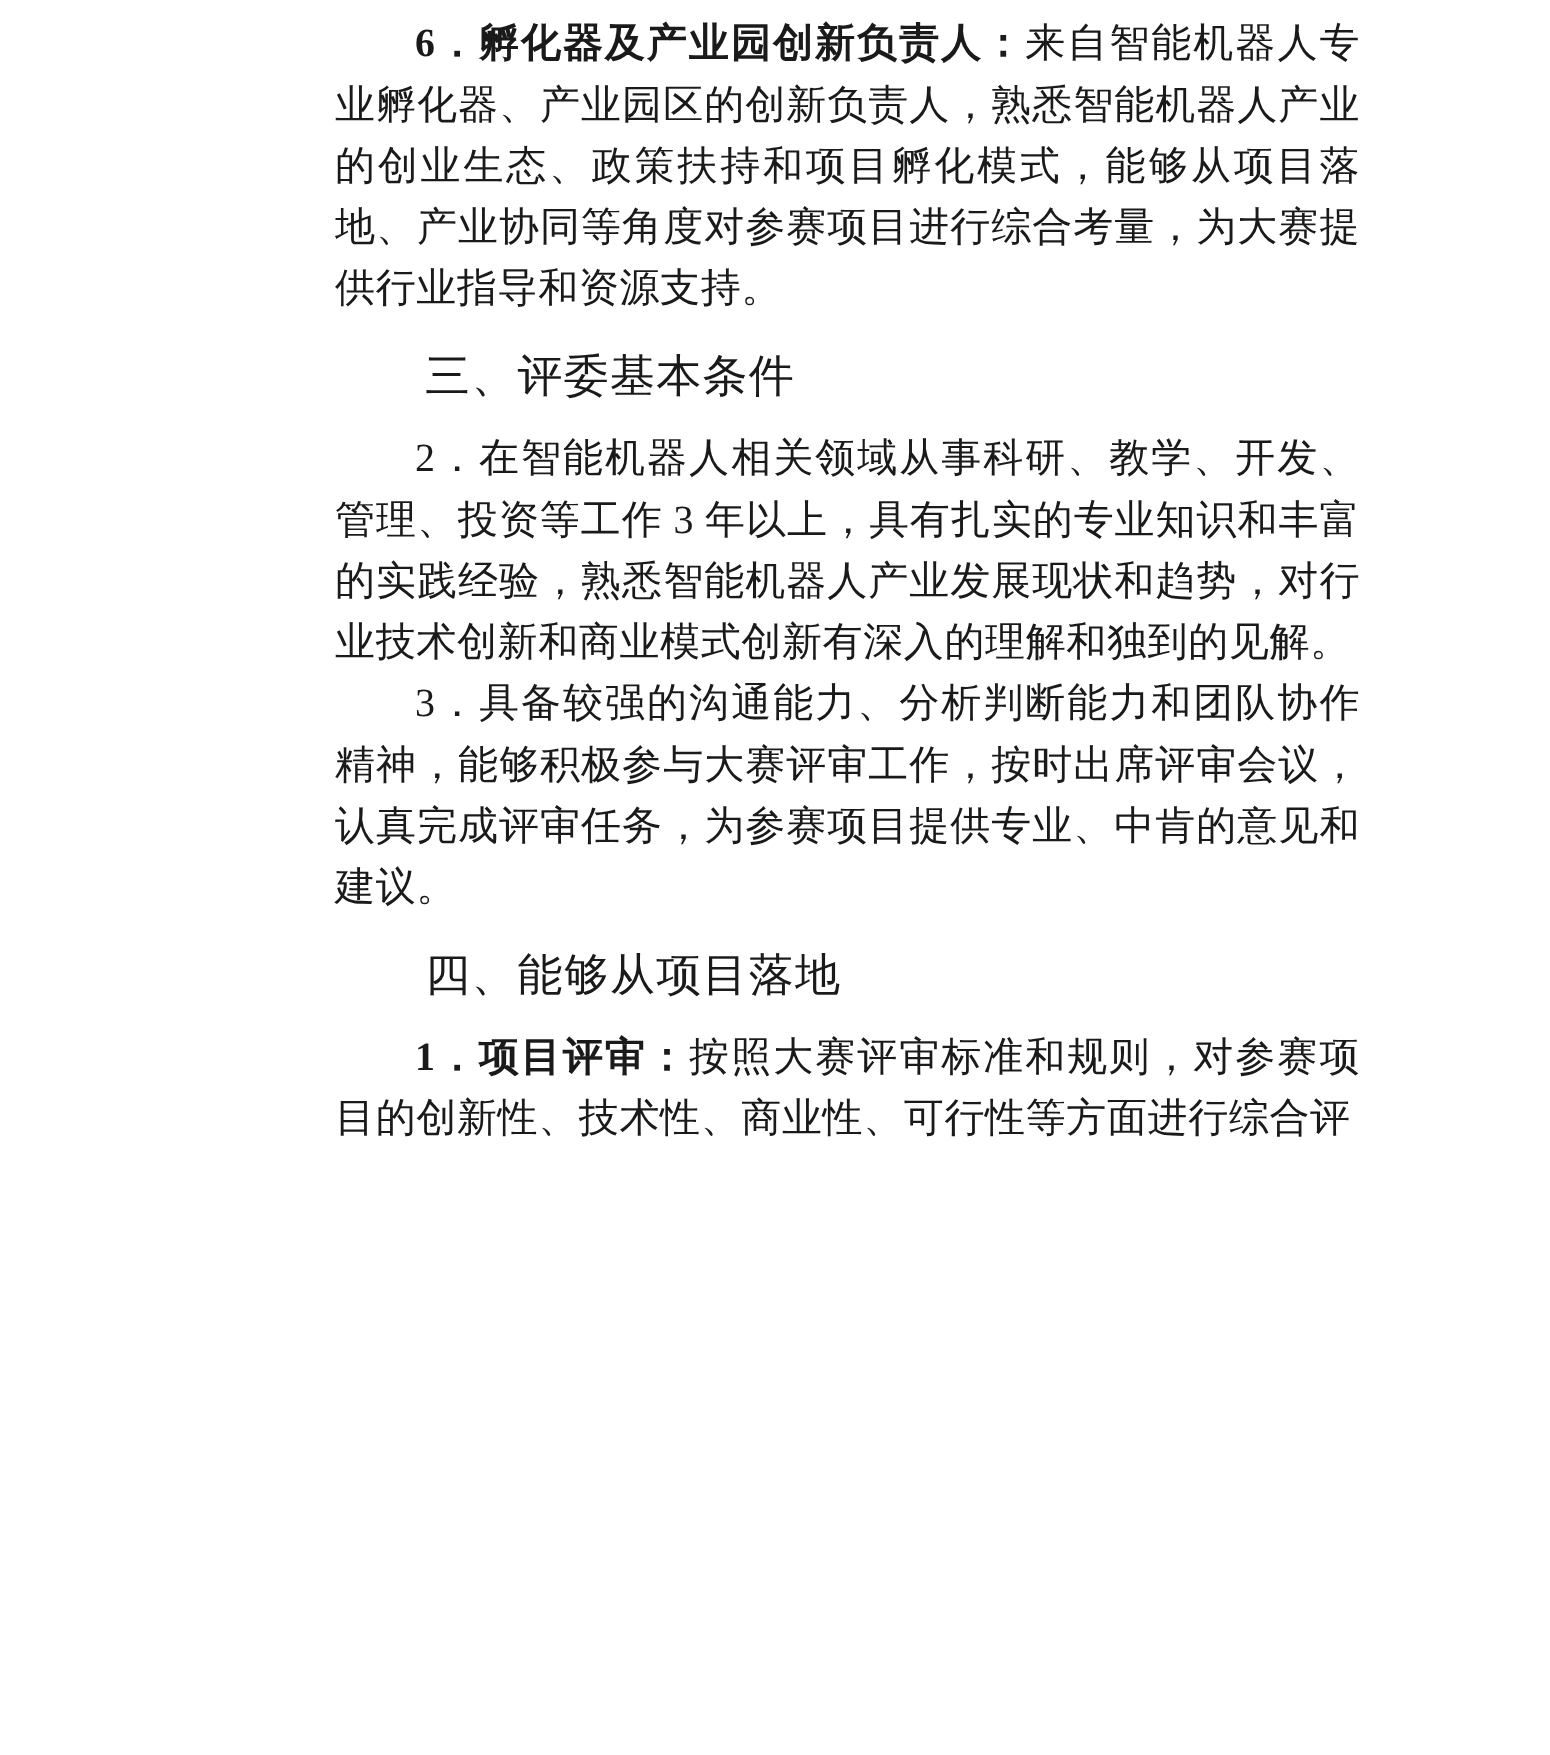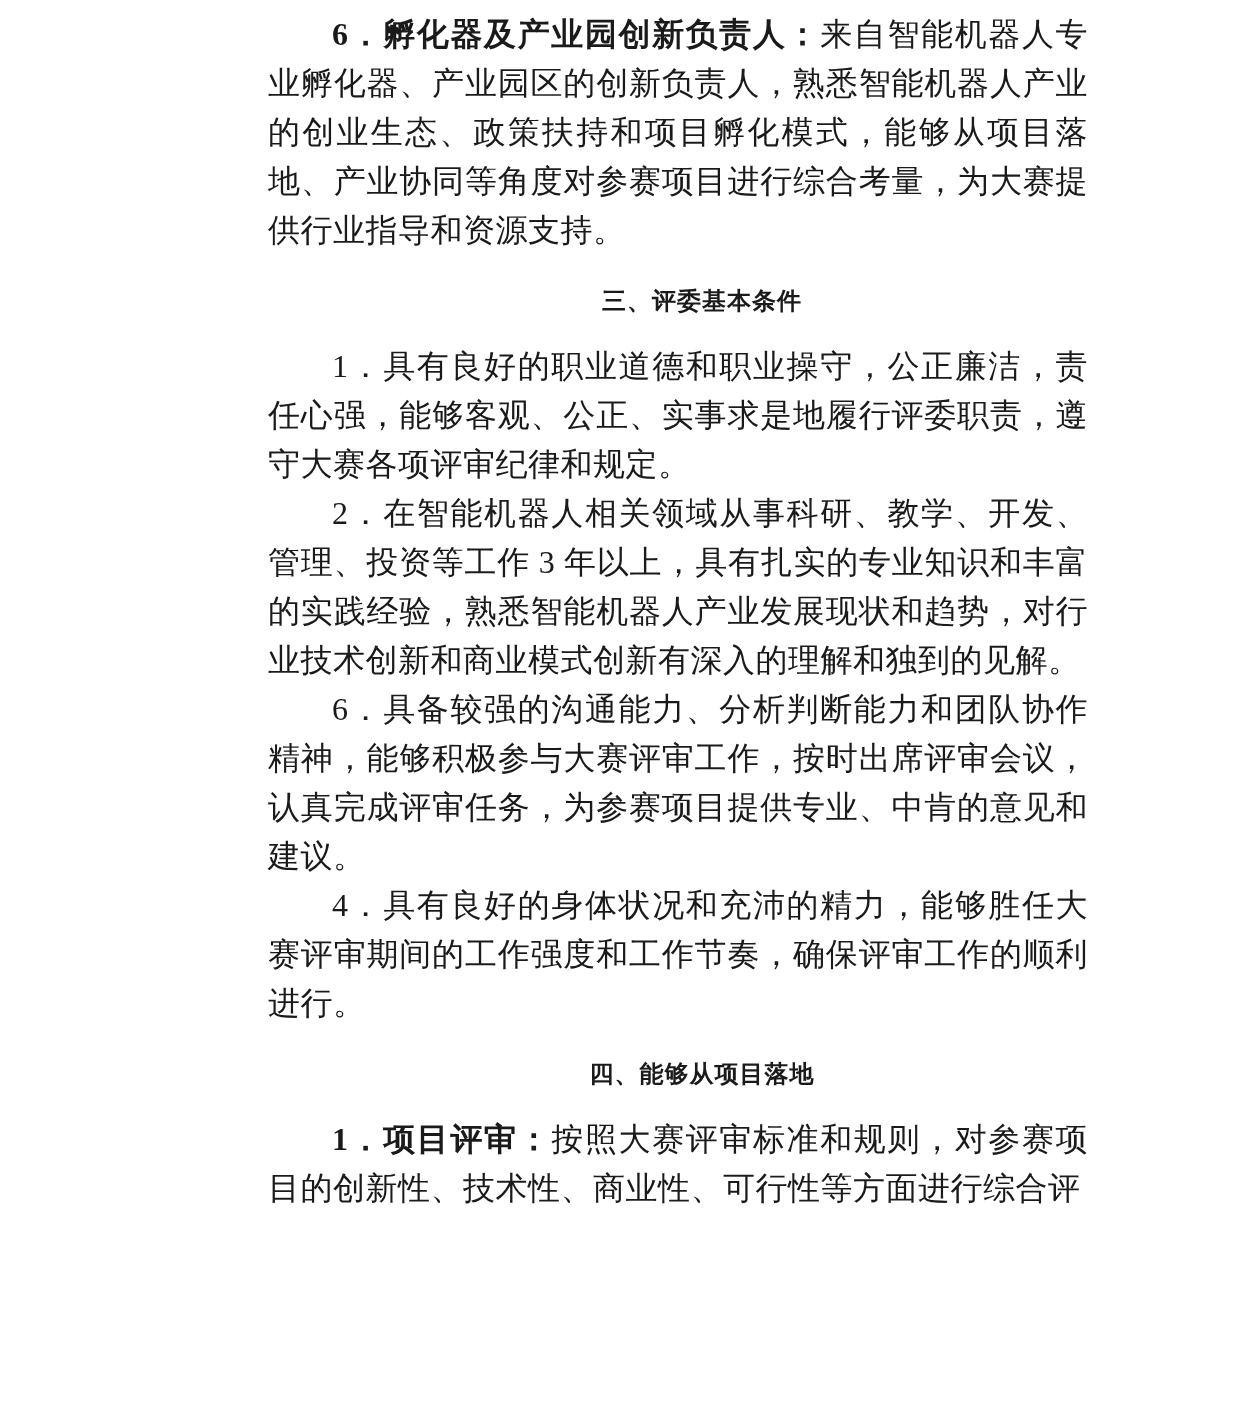--- a/index.html
+++ b/index.html
@@ -30,35 +30,33 @@
   .para {
     margin: 0;
     text-indent: 2em;
     letter-spacing: 0.5px;
   }
   .bold-lead {
     font-weight: 700;
   }
   .section-heading {
     font-family: "Liberation Sans", sans-serif;
-    font-size: 24px;
-    font-weight: 700;
+    font-size: 36px;
+    font-weight: 400;
     margin: 21px 0 17px 0;
     text-indent: 2em;
     letter-spacing: 1px;
-    text-align: center;
+    text-align: left;
   }
 </style>
 </head>
 <body style="background: rgb(255, 255, 255);">
 
 <div class="doc-page" style="color: rgb(26, 26, 26);">
   <div class="doc-body">
       <p class="para"><span class="bold-lead">6．孵化器及产业园创新负责人：</span><span>来自智能机器人专业孵化器、产业园区的创新负责人，熟悉智能机器人产业的创业生态、政策扶持和项目孵化模式，能够从项目落地、产业协同等角度对参赛项目进行综合考量，为大赛提供行业指导和资源支持。</span></p>
       <h2 class="section-heading">三、评委基本条件</h2>
-      <p class="para"><span>1．具有良好的职业道德和职业操守，公正廉洁，责任心强，能够客观、公正、实事求是地履行评委职责，遵守大赛各项评审纪律和规定。</span></p>
       <p class="para"><span>2．在智能机器人相关领域从事科研、教学、开发、管理、投资等工作 3 年以上，具有扎实的专业知识和丰富的实践经验，熟悉智能机器人产业发展现状和趋势，对行业技术创新和商业模式创新有深入的理解和独到的见解。</span></p>
-      <p class="para"><span>6．具备较强的沟通能力、分析判断能力和团队协作精神，能够积极参与大赛评审工作，按时出席评审会议，认真完成评审任务，为参赛项目提供专业、中肯的意见和建议。</span></p>
-      <p class="para"><span>4．具有良好的身体状况和充沛的精力，能够胜任大赛评审期间的工作强度和工作节奏，确保评审工作的顺利进行。</span></p>
+      <p class="para"><span>3．具备较强的沟通能力、分析判断能力和团队协作精神，能够积极参与大赛评审工作，按时出席评审会议，认真完成评审任务，为参赛项目提供专业、中肯的意见和建议。</span></p>
       <h2 class="section-heading">四、能够从项目落地</h2>
       <p class="para"><span class="bold-lead">1．项目评审：</span><span>按照大赛评审标准和规则，对参赛项目的创新性、技术性、商业性、可行性等方面进行综合评</span></p>
     </div>
 </div>
 
 </body></html>

